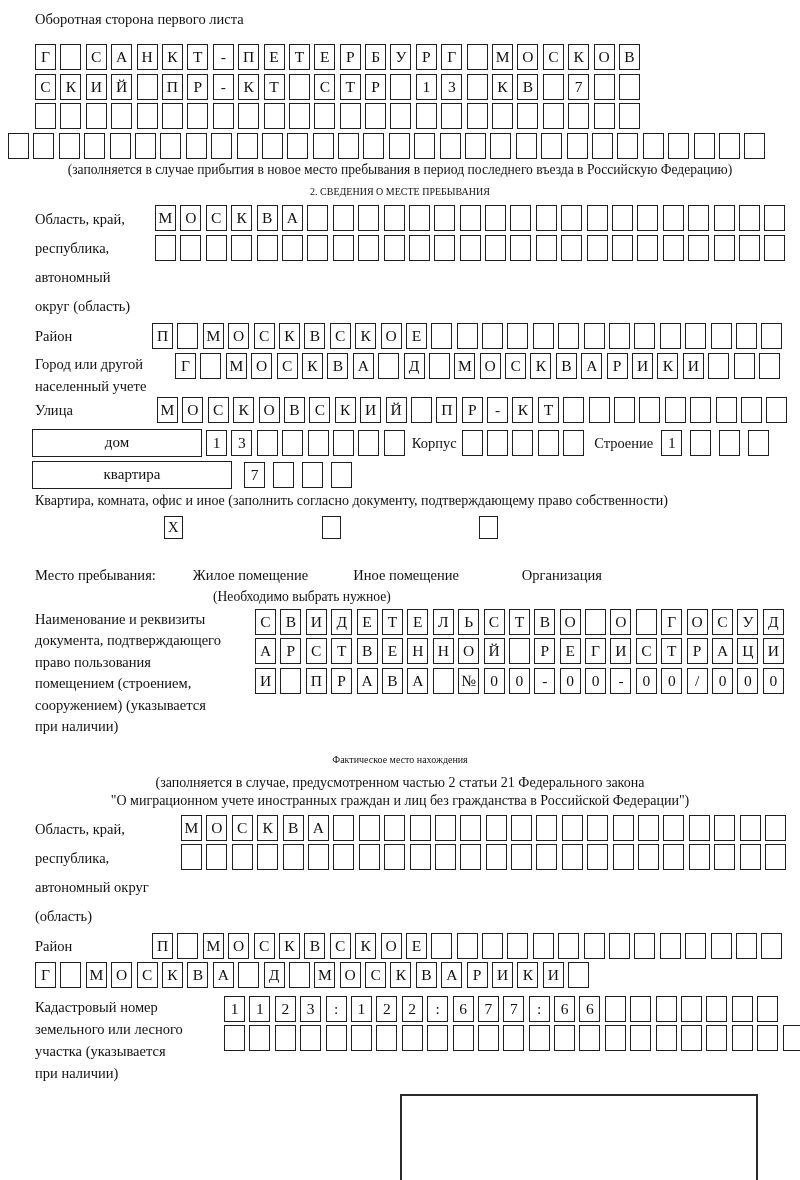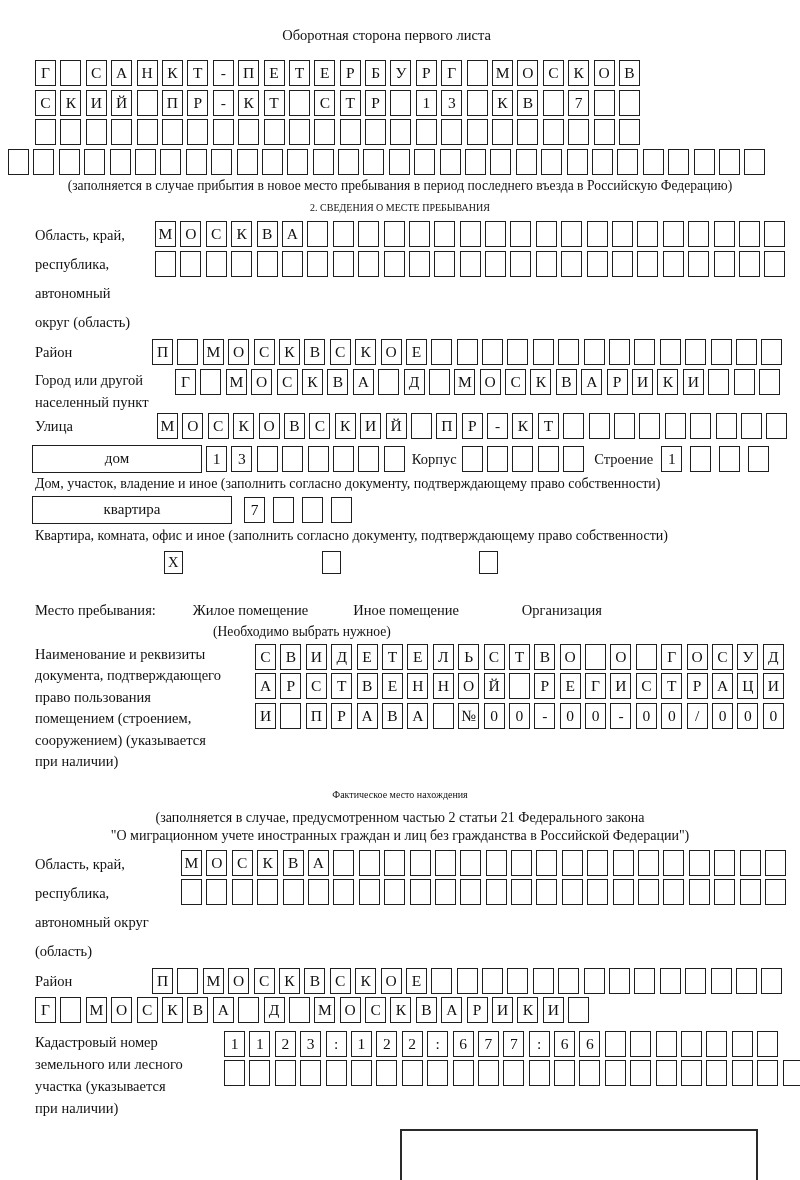--- a/index.html
+++ b/index.html
@@ -1,21 +1,21 @@
 <!DOCTYPE html>
 <html><head>
 <meta charset="utf-8">
 <style>
   html,body{margin:0;padding:0;background:#fff;}
   .page{
     width:800px;height:1180px;background:#ffffff;box-sizing:border-box;
     padding:10px 10px 0 35px;position:relative;color:#111;
     font-family:"Liberation Serif","DejaVu Serif",serif;overflow:hidden;
   }
-  .hdr-note{text-align:center;padding-right:52px;font-size:14.5px;margin-top:17px;}
+  .hdr-note{text-align:left;padding-right:52px;font-size:14.5px;margin-top:1px;}
   .frow{display:flex;align-items:flex-start;}
   .flabel{flex:none;font-size:14.5px;white-space:pre-line;}
   .boxcol{display:flex;flex-direction:column;}
   .boxrow{display:flex;column-gap:4.4px;margin-bottom:3.6px;}
   .cell{
     flex:none;width:21px;height:26px;box-sizing:border-box;border:1.5px solid #1f1f1f;
     display:flex;align-items:center;justify-content:center;font-size:15.5px;background:#fff;
   }
   .note{font-size:13.6px;text-align:center;margin:1px 0 0 -25px;width:780px;}
   .h2{font-weight:normal;font-size:10px;text-align:center;margin:8px 0 8px -25px;width:780px;}
@@ -256,21 +256,21 @@
         <span class="cell"></span>
         <span class="cell"></span>
         <span class="cell"></span>
         <span class="cell"></span>
         <span class="cell"></span>
       </div>
   </div>
 
   <div class="frow">
     <div class="flabel lh-med" style="width:140px;">Город или другой
-населенный пункт</div>
+населенный учете</div>
     <div class="boxrow">
         <span class="cell">Г</span>
         <span class="cell"></span>
         <span class="cell">М</span>
         <span class="cell">О</span>
         <span class="cell">С</span>
         <span class="cell">К</span>
         <span class="cell">В</span>
         <span class="cell">А</span>
         <span class="cell"></span>
@@ -344,21 +344,20 @@
         <span class="cell"></span>
       </div>
     <div class="inline-lbl" style="margin:0 8px 0 10px;">Строение</div>
     <div class="boxrow mb0 spread" style="margin-top:1px;">
         <span class="cell">1</span>
         <span class="cell"></span>
         <span class="cell"></span>
         <span class="cell"></span>
       </div>
   </div>
-  <div style="font-size:14px;margin-top:3px;">Дом, участок, владение и иное (заполнить согласно документу, подтверждающему право собственности)</div>
 
   <div class="frow" style="margin-left:-3px;margin-top:4px;">
     <div class="widebox" style="width:200px;margin-right:12px;">квартира</div>
     <div class="boxrow mb0 spread" style="margin-top:1px;">
         <span class="cell">7</span>
         <span class="cell"></span>
         <span class="cell"></span>
         <span class="cell"></span>
       </div>
   </div>

